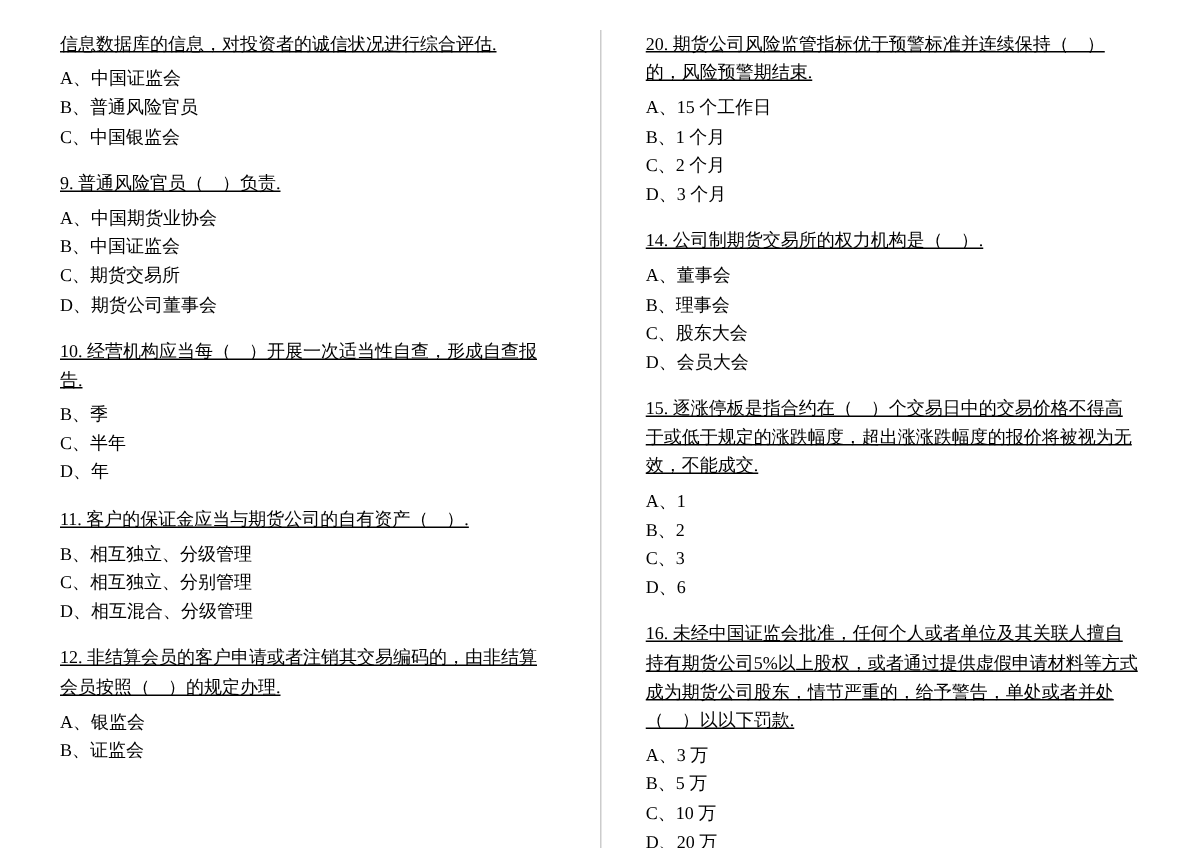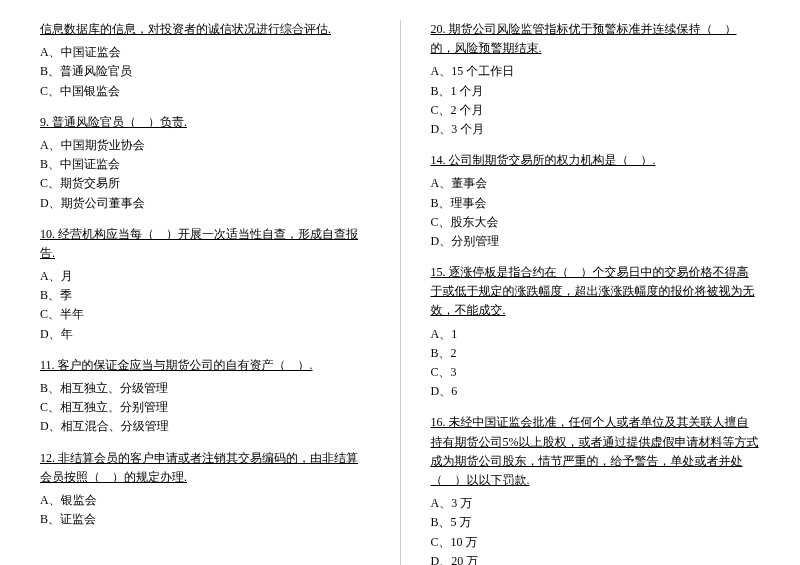--- a/index.html
+++ b/index.html
@@ -61,21 +61,20 @@
       <div class="question-block">
         <div class="question-text">9. 普通风险官员（　）负责.</div>
         <div class="option">A、中国期货业协会</div>
         <div class="option">B、中国证监会</div>
         <div class="option">C、期货交易所</div>
         <div class="option">D、期货公司董事会</div>
       </div>
 
       <div class="question-block">
         <div class="question-text">10. 经营机构应当每（　）开展一次适当性自查，形成自查报告.</div>
-        <div class="option">A、月</div>
         <div class="option">B、季</div>
         <div class="option">C、半年</div>
         <div class="option">D、年</div>
       </div>
 
       <div class="question-block">
         <div class="question-text">11. 客户的保证金应当与期货公司的自有资产（　）.</div>
         <div class="option">B、相互独立、分级管理</div>
         <div class="option">C、相互独立、分别管理</div>
         <div class="option">D、相互混合、分级管理</div>
@@ -98,21 +97,21 @@
         <div class="option">B、1 个月</div>
         <div class="option">C、2 个月</div>
         <div class="option">D、3 个月</div>
       </div>
 
       <div class="question-block">
         <div class="question-text">14. 公司制期货交易所的权力机构是（　）.</div>
         <div class="option">A、董事会</div>
         <div class="option">B、理事会</div>
         <div class="option">C、股东大会</div>
-        <div class="option">D、分别管理</div>
+        <div class="option">D、会员大会</div>
       </div>
 
       <div class="question-block">
         <div class="question-text">15. 逐涨停板是指合约在（　）个交易日中的交易价格不得高于或低于规定的涨跌幅度，超出涨涨跌幅度的报价将被视为无效，不能成交.</div>
         <div class="option">A、1</div>
         <div class="option">B、2</div>
         <div class="option">C、3</div>
         <div class="option">D、6</div>
       </div>
 

